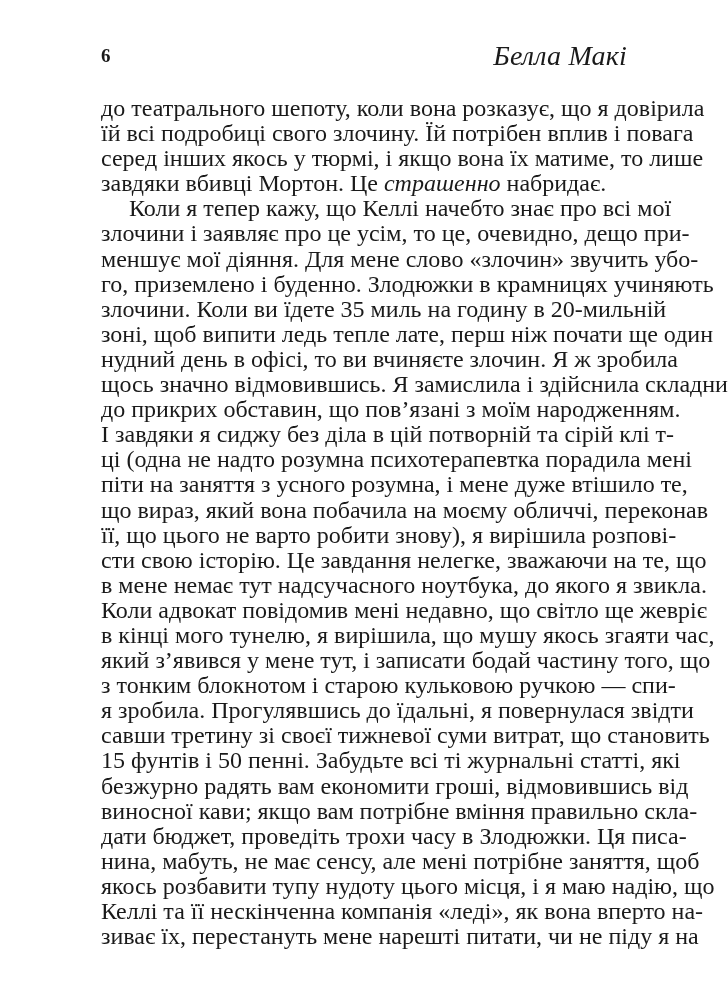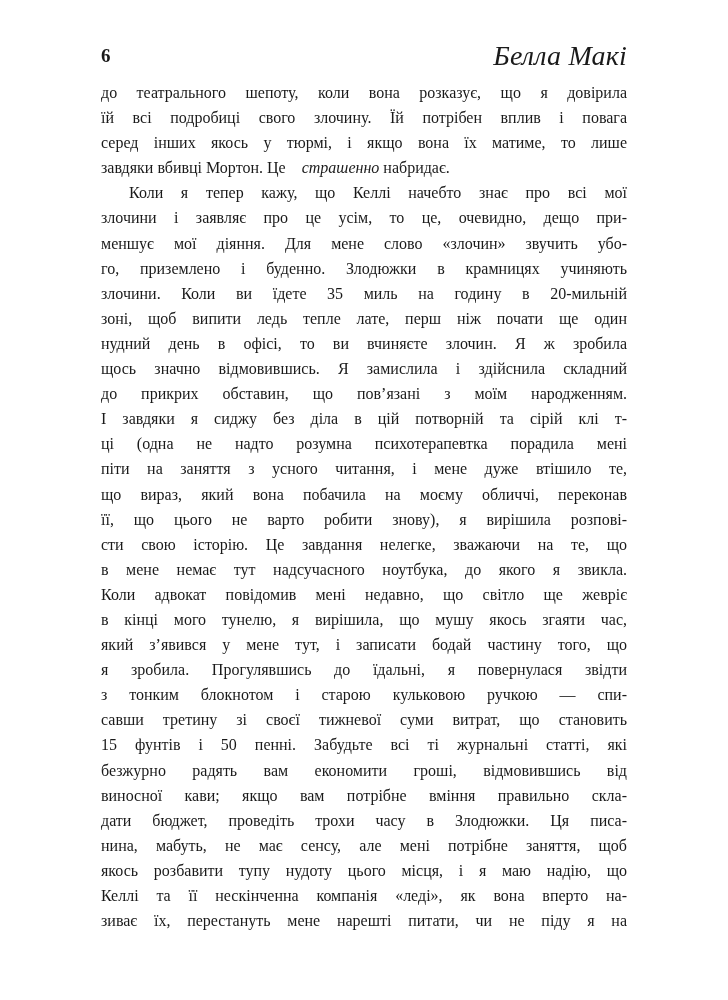--- a/index.html
+++ b/index.html
@@ -43,41 +43,40 @@
       top: 0;
       text-align: right;
       font-style: italic;
       font-size: 28px;
       line-height: 24px;
       letter-spacing: 0.2px;
     }
     .body-text {
       position: absolute;
       left: 101px;
-      top: 80px;
+      top: 96px;
       width: 526px;
-      font-size: 16px;
+      font-size: 24px;
       line-height: 25.1px;
     }
     .line {
       display: block;
       white-space: nowrap;
       text-align: justify;
       text-align-last: justify;
       height: 25.1px;
       overflow: visible;
     }
     .line.last {
       text-align-last: left;
     }
     .line.indent {
       padding-left: 28px;
     }
     .line em {
-      margin-left: 12px;
     }
   </style>
 </head>
 <body>
 
 <div class="page">
   <div class="running-head">
     <span class="page-number">6</span>
     <span class="running-title">Белла Макі</span>
   </div>
@@ -91,30 +90,30 @@
     <span class="line">злочини і заявляє про це усім, то це, очевидно, дещо при-</span>
     <span class="line">меншує мої діяння. Для мене слово «злочин» звучить убо-</span>
     <span class="line">го, приземлено і буденно. Злодюжки в крамницях учиняють</span>
     <span class="line">злочини. Коли ви їдете 35 миль на годину в 20-мильній</span>
     <span class="line">зоні, щоб випити ледь тепле лате, перш ніж почати ще один</span>
     <span class="line">нудний день в офісі, то ви вчиняєте злочин. Я ж зробила</span>
     <span class="line">щось значно відмовившись. Я замислила і здійснила складний</span>
     <span class="line">до прикрих обставин, що пов’язані з моїм народженням.</span>
     <span class="line">І завдяки я сиджу без діла в цій потворній та сірій клі т-</span>
     <span class="line">ці (одна не надто розумна психотерапевтка порадила мені</span>
-    <span class="line">піти на заняття з усного читання, і мене дуже втішило те,</span>
+    <span class="line">піти на заняття з усного розумна, і мене дуже втішило те,</span>
     <span class="line">що вираз, який вона побачила на моєму обличчі, переконав</span>
     <span class="line">її, що цього не варто робити знову), я вирішила розпові-</span>
     <span class="line">сти свою історію. Це завдання нелегке, зважаючи на те, що</span>
     <span class="line">в мене немає тут надсучасного ноутбука, до якого я звикла.</span>
     <span class="line">Коли адвокат повідомив мені недавно, що світло ще жевріє</span>
     <span class="line">в кінці мого тунелю, я вирішила, що мушу якось згаяти час,</span>
     <span class="line">який з’явився у мене тут, і записати бодай частину того, що</span>
+    <span class="line">з тонким блокнотом і старою кульковою ручкою — спи-</span>
     <span class="line">я зробила. Прогулявшись до їдальні, я повернулася звідти</span>
-    <span class="line">з тонким блокнотом і старою кульковою ручкою — спи-</span>
     <span class="line">савши третину зі своєї тижневої суми витрат, що становить</span>
     <span class="line">15 фунтів і 50 пенні. Забудьте всі ті журнальні статті, які</span>
     <span class="line">безжурно радять вам економити гроші, відмовившись від</span>
     <span class="line">виносної кави; якщо вам потрібне вміння правильно скла-</span>
     <span class="line">дати бюджет, проведіть трохи часу в Злодюжки. Ця писа-</span>
     <span class="line">нина, мабуть, не має сенсу, але мені потрібне заняття, щоб</span>
     <span class="line">якось розбавити тупу нудоту цього місця, і я маю надію, що</span>
     <span class="line">Келлі та її нескінченна компанія «леді», як вона вперто на-</span>
     <span class="line">зиває їх, перестануть мене нарешті питати, чи не піду я на</span>
   </div>

